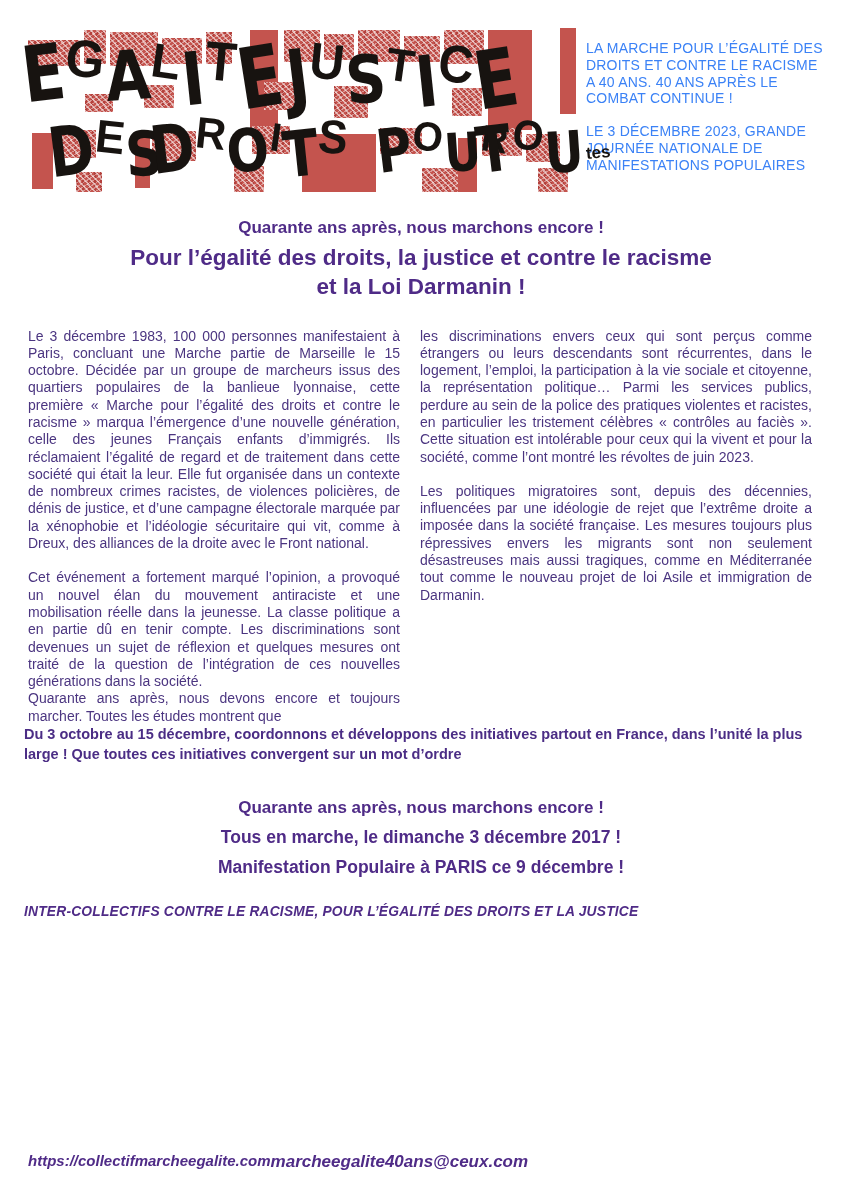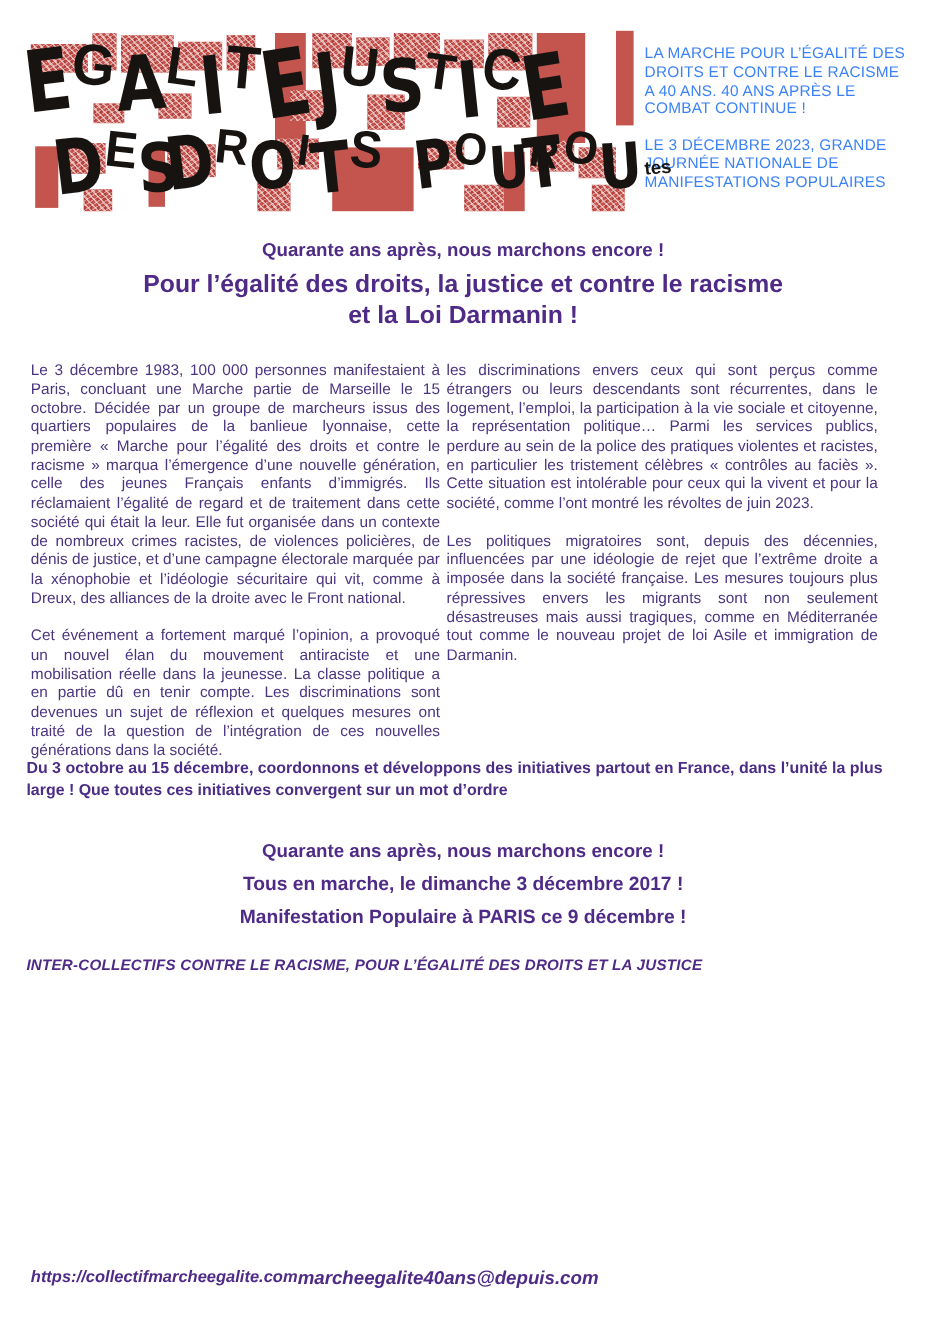--- a/index.html
+++ b/index.html
@@ -48,21 +48,21 @@
 
   
   .headline { text-align:center; margin-top:22px; color:#4f2b87; }
   .kicker { font-size:17px; font-weight:bold; margin-bottom:5px; }
   .title  { font-size:22.5px; font-weight:bold; line-height:1.3; }
 
   
   .columns {
     display:grid;
     grid-template-columns:372px 392px;
-    column-gap:6px;
+    column-gap:20px;
     padding:0 26px 0 28px;
     margin-top:26px;
     color:#4b3580;
     font-size:14px;
     line-height:17.3px;
     text-align:justify;
   }
   .columns p { margin:0; }
   .columns p.gap { margin-top:17px; }
 
@@ -184,34 +184,35 @@
     <div class="title">
       <div>Pour l’égalité des droits, la justice et contre le racisme</div>
       <div>et la Loi Darmanin !</div>
     </div>
   </div>
 
   <div class="columns">
     <div class="col">
       <p>Le 3 décembre 1983, 100 000 personnes manifestaient à Paris, concluant une Marche partie de Marseille le 15 octobre. Décidée par un groupe de marcheurs issus des quartiers populaires de la banlieue lyonnaise, cette première « Marche pour l’égalité des droits et contre le racisme » marqua l’émergence d’une nouvelle génération, celle des jeunes Français enfants d’immigrés. Ils réclamaient l’égalité de regard et de traitement dans cette société qui était la leur. Elle fut organisée dans un contexte de nombreux crimes racistes, de violences policières, de dénis de justice, et d’une campagne électorale marquée par la xénophobie et l’idéologie sécuritaire qui vit, comme à Dreux, des alliances de la droite avec le Front national.</p>
       <p class="gap">Cet événement a fortement marqué l’opinion, a provoqué un nouvel élan du mouvement antiraciste et une mobilisation réelle dans la jeunesse. La classe politique a en partie dû en tenir compte. Les discriminations sont devenues un sujet de réflexion et quelques mesures ont traité de la question de l’intégration de ces nouvelles générations dans la société.</p>
+      <p>Quarante ans après, nous devons encore et toujours marcher. Toutes les études montrent que</p>
     </div>
     <div class="col">
       <p>les discriminations envers ceux qui sont perçus comme étrangers ou leurs descendants sont récurrentes, dans le logement, l’emploi, la participation à la vie sociale et citoyenne, la représentation politique… Parmi les services publics, perdure au sein de la police des pratiques violentes et racistes, en particulier les tristement célèbres « contrôles au faciès ». Cette situation est intolérable pour ceux qui la vivent et pour la société, comme l’ont montré les révoltes de juin 2023.</p>
       <p class="gap">Les politiques migratoires sont, depuis des décennies, influencées par une idéologie de rejet que l’extrême droite a imposée dans la société française. Les mesures toujours plus répressives envers les migrants sont non seulement désastreuses mais aussi tragiques, comme en Méditerranée tout comme le nouveau projet de loi Asile et immigration de Darmanin.</p>
     </div>
   </div>
 
   <div class="appeal">
     <p class="bold-call">Du 3 octobre au 15 décembre, coordonnons et développons des initiatives partout en France, dans l’unité la plus large ! Que toutes ces initiatives convergent sur un mot d’ordre</p>
     <div class="slogan">Quarante ans après, nous marchons encore !</div>
     <div class="march">Tous en marche, le dimanche 3 décembre 2017 !</div>
     <div class="march">Manifestation Populaire à PARIS ce 9 décembre !</div>
   </div>
 
   <div class="signature">INTER-COLLECTIFS CONTRE LE RACISME, POUR L’ÉGALITÉ DES DROITS ET LA JUSTICE</div>
 
   <div class="footer-row">
     <div class="website">https://collectifmarcheegalite.com</div>
-    <div class="email">marcheegalite40ans@depuis.com</div>
+    <div class="email">marcheegalite40ans@ceux.com</div>
   </div>
 
 </div>
 
 </body></html>

